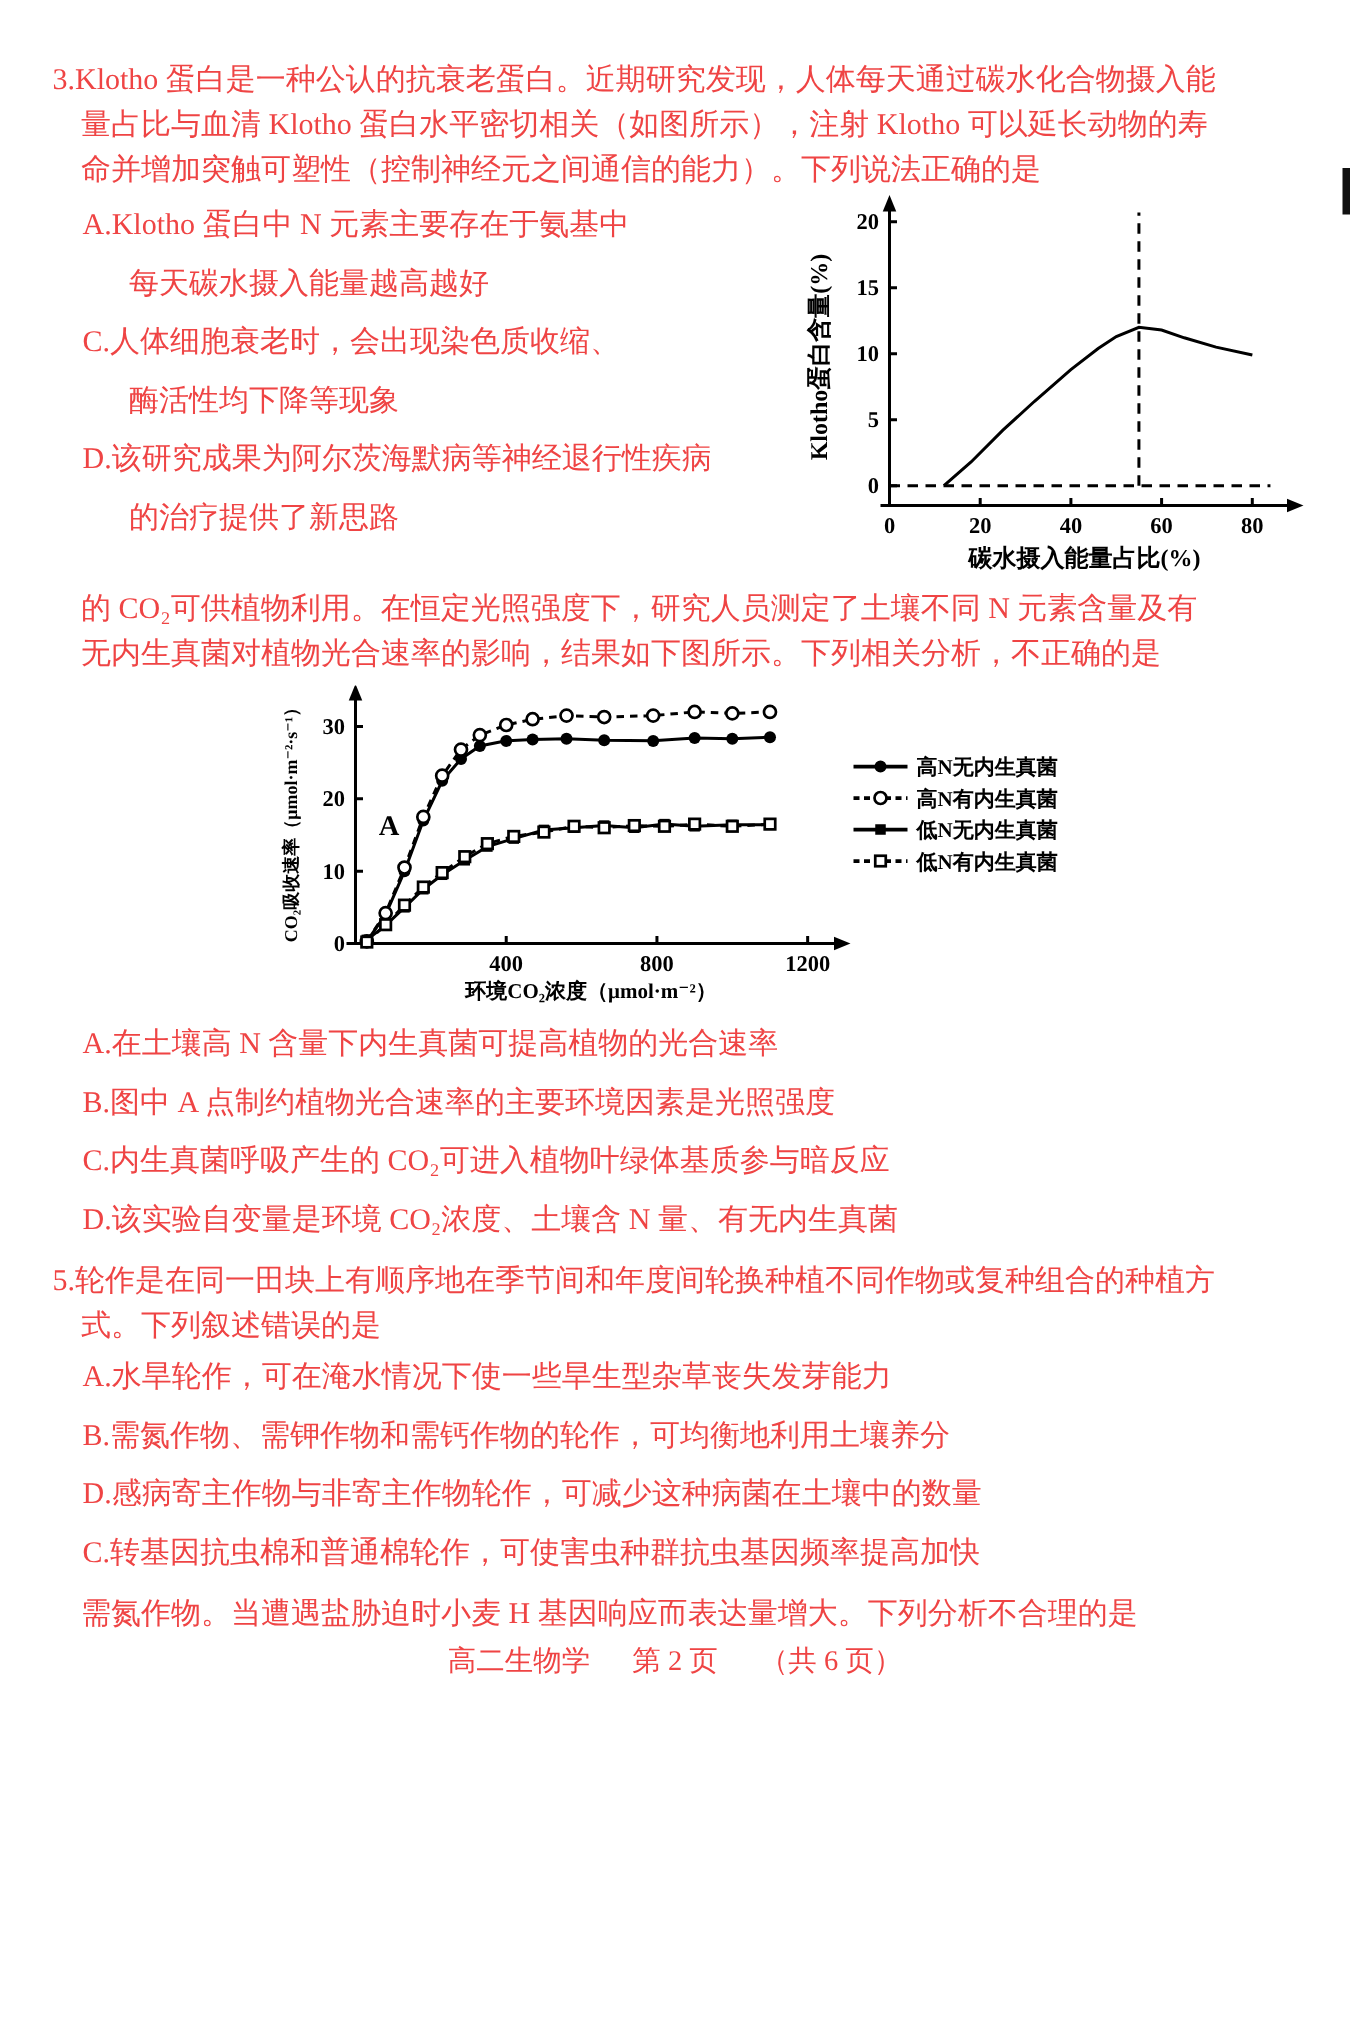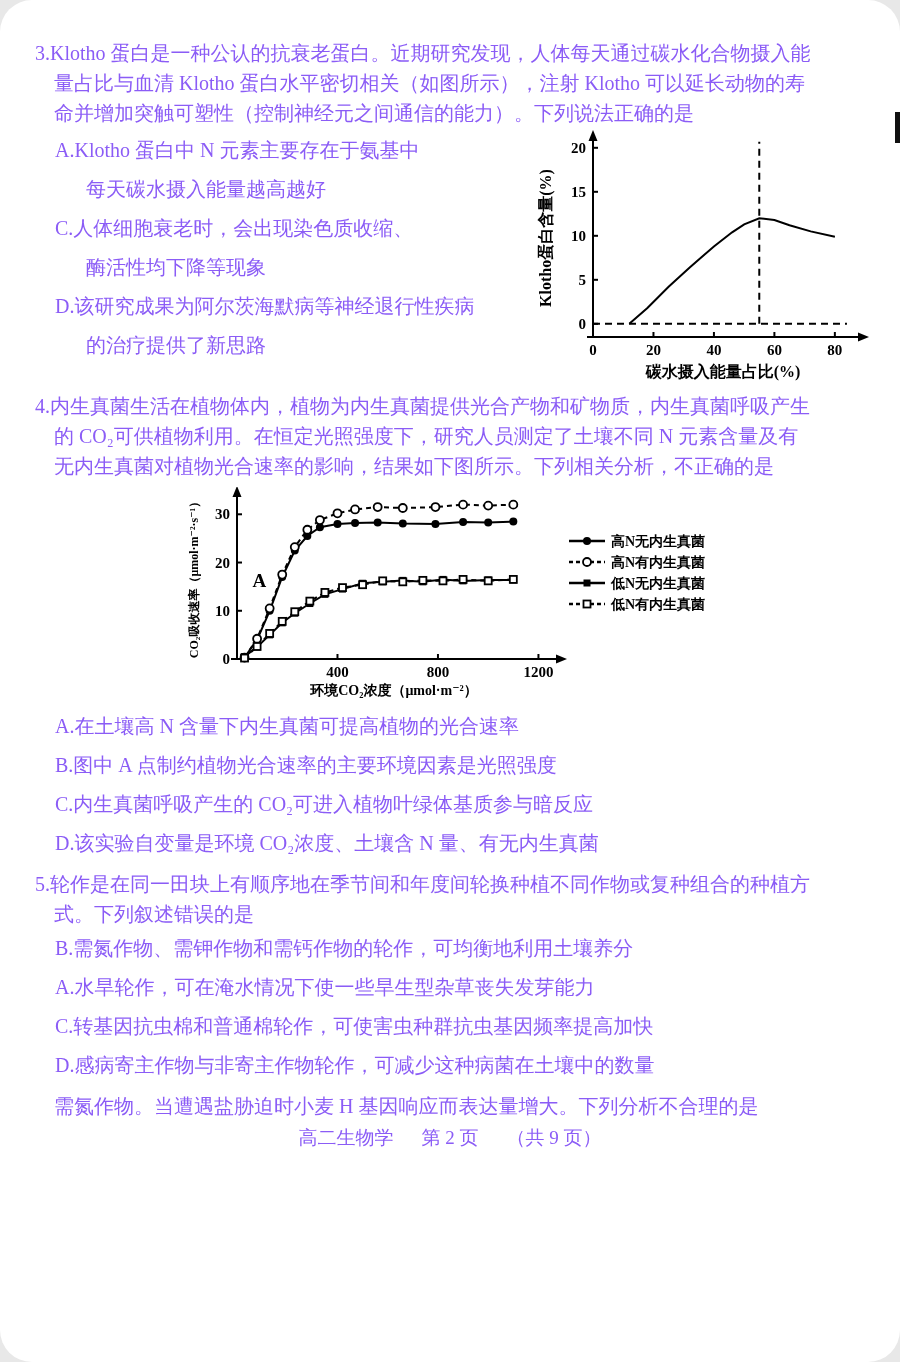--- a/index.html
+++ b/index.html
@@ -2,25 +2,24 @@
 <html><head>
 <meta charset="utf-8">
 <style>
   html,body{margin:0;padding:0;background:#e8e8e8;}
   .page{
     position:relative;
     width:900px;height:1362px;
     background:#ffffff;
     overflow:hidden;
     font-family:"Liberation Serif","DejaVu Serif",serif;
-    color:#8b5cf6;
+    color:#ef4444;
     box-sizing:border-box;
     padding:38px 35px 0 35px;
     margin:0 auto;
-    border-radius:32px;
   }
   .question{margin:0 0 6px 0;}
   .stem{font-size:20px;line-height:30px;}
   .stem>div.cont{padding-left:19px;}
   .opts{font-size:20px;line-height:39px;padding-left:20px;}
   .opts .opt>div.cont{padding-left:31px;}
   .q3-row{display:flex;align-items:flex-start;margin-top:3px;}
   .q3-row .opts{flex:1;}
   figure{margin:0;}
   .chart-fig1{width:345px;margin:-4px -15px 0 0;flex:0 0 auto;}
@@ -102,21 +101,20 @@
             <polyline points="94.3,196.8 112.4,181.0 133.6,159.8 154.7,140.5 178.9,119.4 197.1,105.3 209.2,97.4 224.3,91.2 239.4,93.0 254.5,98.2 275.7,104.4 299.9,109.7" fill="none" stroke="#000" stroke-width="2"></polyline>
             <text x="188" y="250" text-anchor="middle" class="axis-label">碳水摄入能量占比(%)</text>
             <text transform="translate(16,111) rotate(-90)" text-anchor="middle" class="axis-label ylab">Klotho蛋白含量(%)</text>
           </svg>
       </figure>
     </div>
   </section>
 
   <section class="question">
     <div class="stem">
-        <div>4.内生真菌生活在植物体内，植物为内生真菌提供光合产物和矿物质，内生真菌呼吸产生</div>
         <div class="cont">的 CO₂可供植物利用。在恒定光照强度下，研究人员测定了土壤不同 N 元素含量及有</div>
         <div class="cont">无内生真菌对植物光合速率的影响，结果如下图所示。下列相关分析，不正确的是</div>
       </div>
     <figure class="chart-fig2">
       <svg id="chart1" width="535" height="216" viewBox="0 0 535 216">
           <line x1="46" y1="172" x2="372" y2="172" stroke="#000" stroke-width="2"></line>
           <polygon points="382,172 371,167.5 371,176.5"></polygon>
           <line x1="52" y1="172" x2="52" y2="8" stroke="#000" stroke-width="2"></line>
           <polygon points="52,-1 47.5,10 56.5,10"></polygon>
           <line x1="152.48000000000002" y1="172" x2="152.48000000000002" y2="167" stroke="#000" stroke-width="2"></line>
@@ -232,37 +230,37 @@
     </div>
   </section>
 
   <section class="question">
     <div class="stem">
         <div>5.轮作是在同一田块上有顺序地在季节间和年度间轮换种植不同作物或复种组合的种植方</div>
         <div class="cont">式。下列叙述错误的是</div>
       </div>
     <div class="opts">
       <div class="opt">
+          <div>A.水旱轮作，可在淹水情况下使一些旱生型杂草丧失发芽能力</div>
+        </div>
+      <div class="opt">
           <div>B.需氮作物、需钾作物和需钙作物的轮作，可均衡地利用土壤养分</div>
         </div>
       <div class="opt">
-          <div>A.水旱轮作，可在淹水情况下使一些旱生型杂草丧失发芽能力</div>
+          <div>D.感病寄主作物与非寄主作物轮作，可减少这种病菌在土壤中的数量</div>
         </div>
       <div class="opt">
           <div>C.转基因抗虫棉和普通棉轮作，可使害虫种群抗虫基因频率提高加快</div>
         </div>
-      <div class="opt">
-          <div>D.感病寄主作物与非寄主作物轮作，可减少这种病菌在土壤中的数量</div>
-        </div>
     </div>
   </section>
 
   <section class="question">
     <div class="stem">
         <div class="cont">需氮作物。当遭遇盐胁迫时小麦 H 基因响应而表达量增大。下列分析不合理的是</div>
       </div>
   </section>
 
   <div class="footer">
-    <span>高二生物学</span><span>第 2 页</span><span>（共 9 页）</span>
+    <span>高二生物学</span><span>第 2 页</span><span>（共 6 页）</span>
   </div>
 
 </div>
 
 </body></html>

